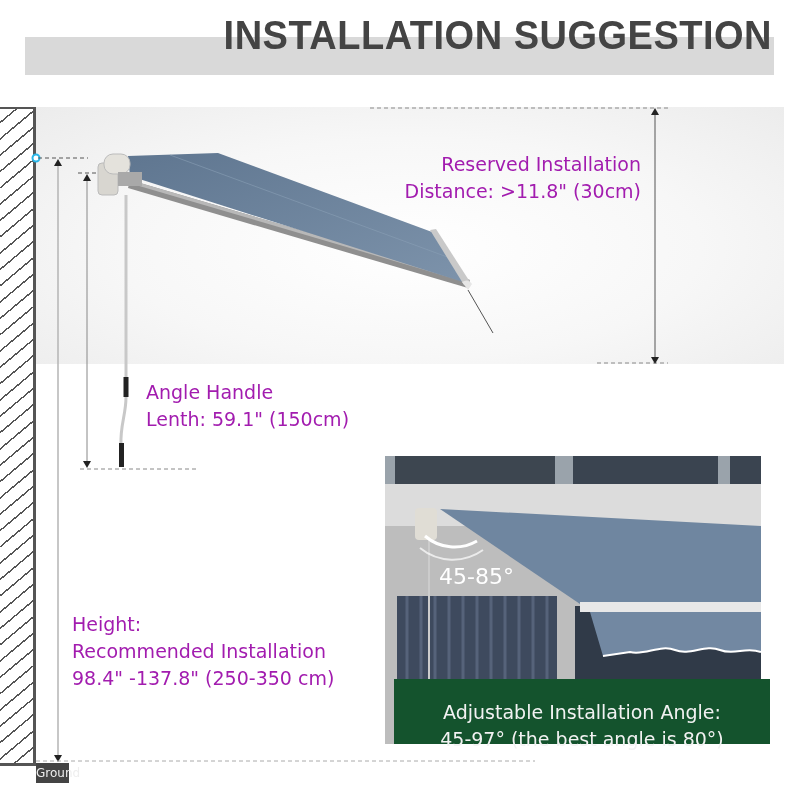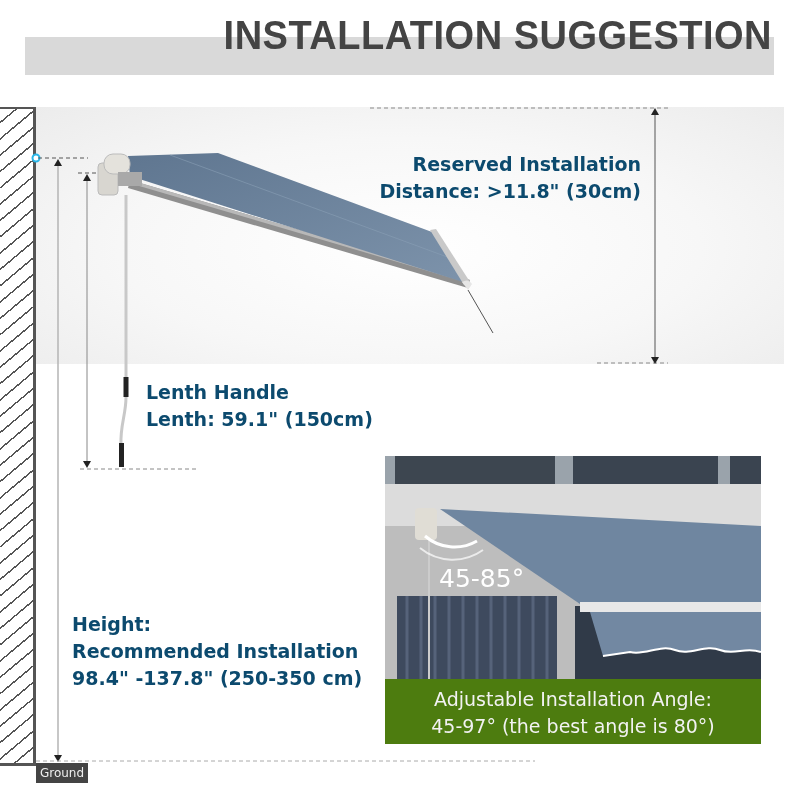--- a/index.html
+++ b/index.html
@@ -39,44 +39,44 @@
       background: repeating-linear-gradient(
         -40deg,
         transparent 0px, transparent 11px,
         #555 11px, #555 12.5px
       );
       background-color: #fff;
     }
 
     .label {
       font-family: "DejaVu Sans", sans-serif;
-      color: #0c4a6e;
+      color: #a21caf;
       font-size: 19px;
       line-height: 27px;
       white-space: nowrap;
-      font-weight: 700;
+      font-weight: 400;
     }
     .label.right { text-align: right; }
 
     .ground-badge {
-      left: 36px; top: 763px; width: 52px; height: 20px;
+      left: 36px; top: 763px; width: 33px; height: 20px;
       background: #444; color: #eee;
       font-size: 12px; line-height: 20px; text-align: center;
     }
 
     
     .photo {
       left: 385px; top: 456px; width: 376px; height: 288px;
       overflow: hidden; background: #2c3540;
     }
     .caption {
-      left: 385px; top: 679px; width: 376px; height: 65px;
-      background: #4d7c0f; color: #f2f2f2;
+      left: 394px; top: 679px; width: 376px; height: 65px;
+      background: #14532d; color: #f2f2f2;
       text-align: center; font-size: 19px; line-height: 27px;
-      padding-top: 7px; box-sizing: border-box;
+      padding-top: 20px; box-sizing: border-box;
     }
     svg { display: block; }
   </style>
 </head>
 <body>
 
 <div class="abs title-bar"></div>
 <div class="abs title">INSTALLATION SUGGESTION</div>
 
 <div class="abs band"></div>
@@ -139,21 +139,21 @@
     <rect x="119" y="443" width="5" height="24" fill="#222"></rect>
   </g>
 </svg>
 
 <div class="abs label right" style="left:370px;top:151px;width:271px;">
   <div>Reserved Installation</div>
   <div>Distance: &gt;11.8" (30cm)</div>
 </div>
 
 <div class="abs label" style="left:146px;top:379px;">
-  <div>Lenth Handle</div>
+  <div>Angle Handle</div>
   <div>Lenth: 59.1" (150cm)</div>
 </div>
 
 <div class="abs label" style="left:72px;top:611px;">
   <div>Height:</div>
   <div>Recommended Installation</div>
   <div>98.4" -137.8" (250-350 cm)</div>
 </div>
 
 <div class="abs ground-badge">Ground</div>
@@ -192,19 +192,19 @@
 
     <path d="M205,156 L376,156 L376,196 C360,190 350,200 335,194 C320,188 305,200 290,194 C275,188 260,200 245,196 L218,200 Z" fill="#7288a2"></path>
     <path d="M218,200 L245,196 C260,200 275,188 290,194 C305,200 320,188 335,194 C350,200 360,190 376,196" stroke="#fff" stroke-width="2" fill="none"></path>
 
     <rect x="30" y="52" width="22" height="32" rx="4" fill="#e0ddd5"></rect>
     <line x1="44" y1="84" x2="44" y2="288" stroke="#ccc" stroke-width="2"></line>
 
     <path d="M40,80 A45,45 0 0 0 92,85" stroke="#fff" stroke-width="3" fill="none"></path>
     <path d="M35,92 A52,52 0 0 0 98,94" stroke="#fff" stroke-width="2" fill="none" opacity="0.7"></path>
   </svg>
-  <div class="abs" style="left:54px;top:108px;color:#fff;font-size:25px;">45-85°</div>
+  <div class="abs" style="left:54px;top:108px;color:#fff;font-size:22px;">45-85°</div>
 </div>
 
 <div class="abs caption">
   <div>Adjustable Installation Angle:</div>
   <div>45-97° (the best angle is 80°)</div>
 </div>
 
 </body></html>

